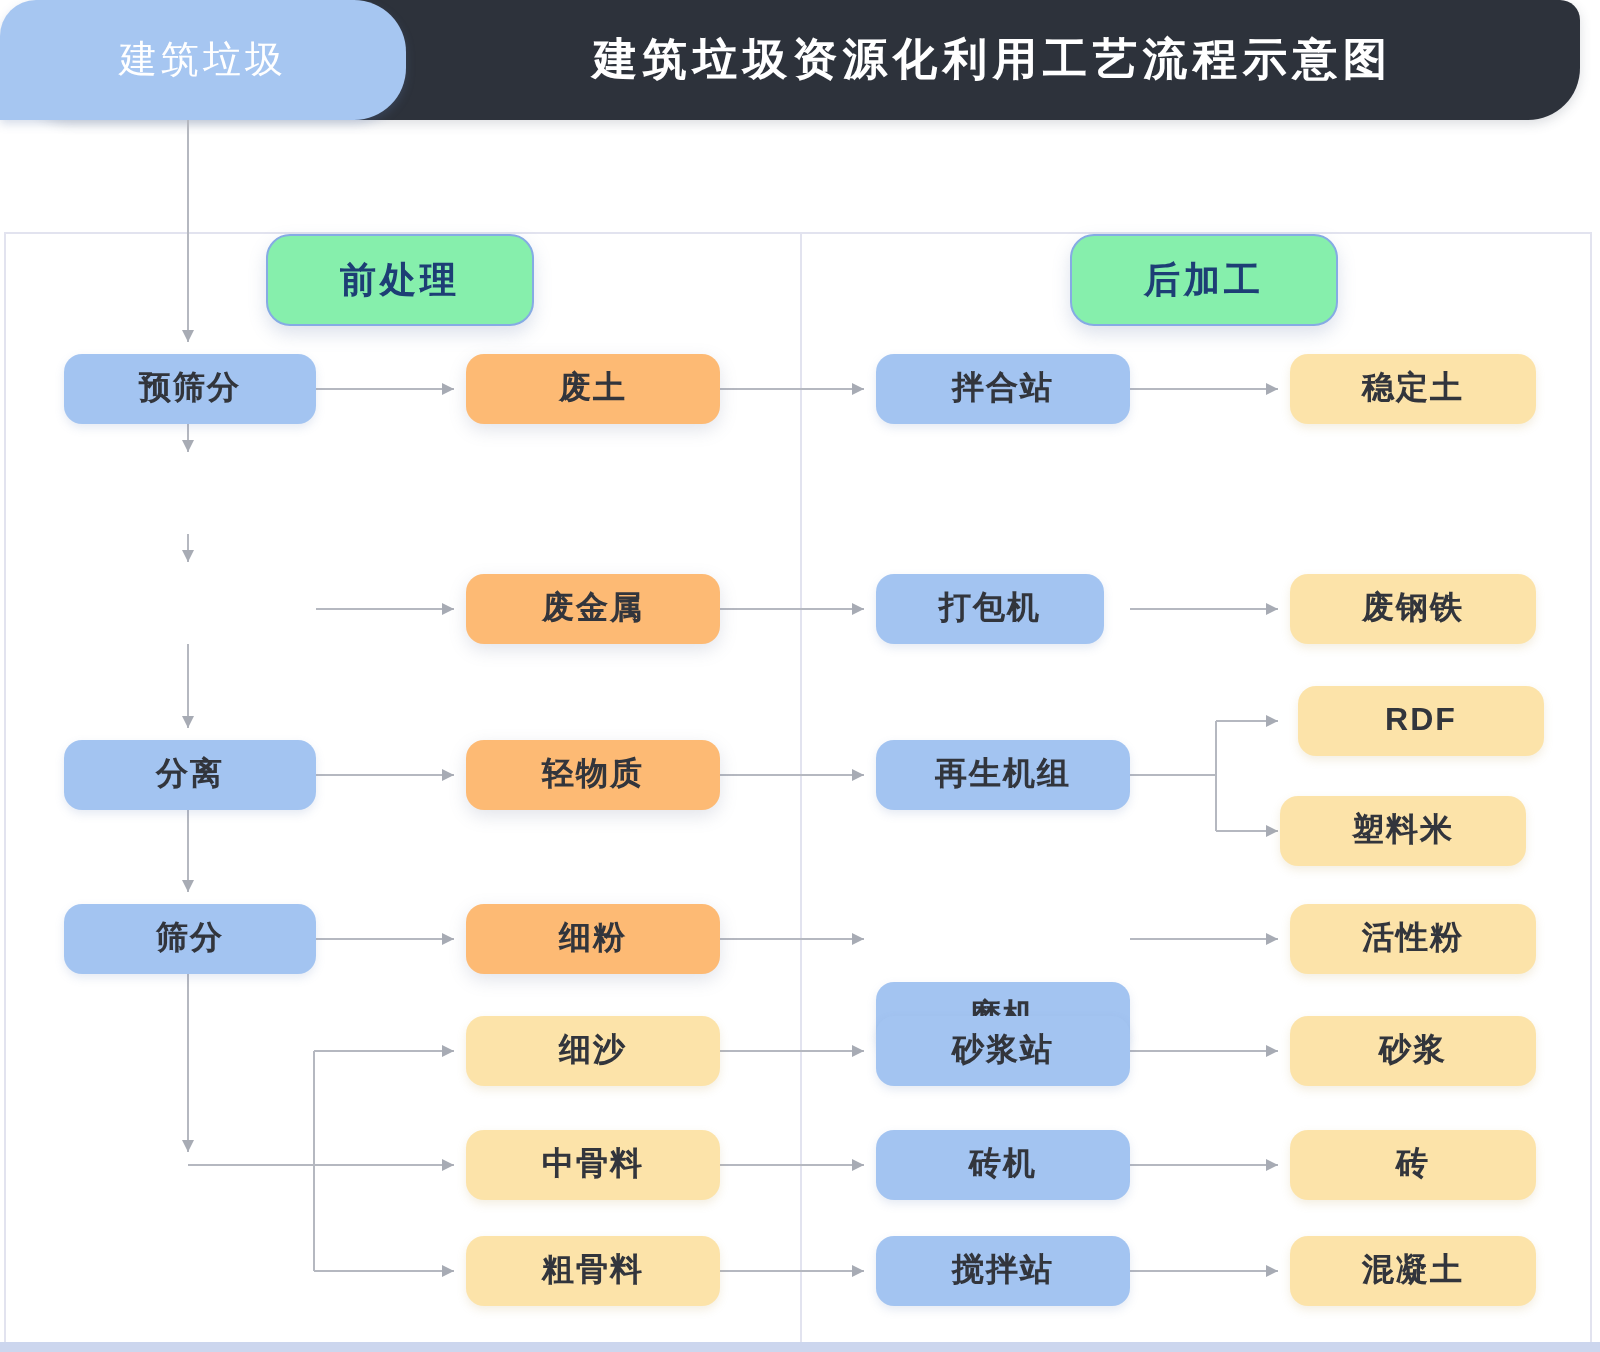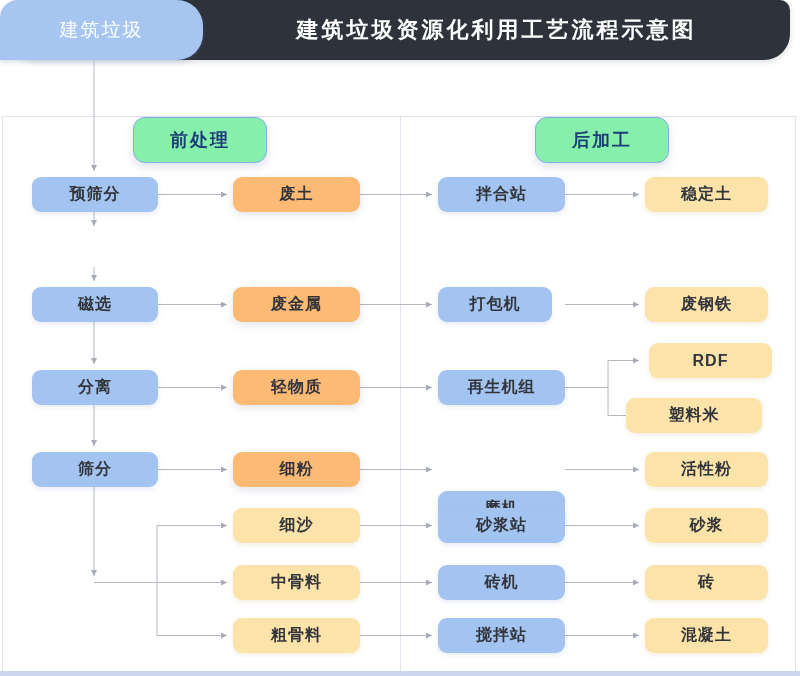--- a/index.html
+++ b/index.html
@@ -123,21 +123,20 @@
   </svg>
 
   <div class="section pre">
     <span>前处理</span>
   </div>
   <div class="section post">
     <span>后加工</span>
   </div>
 
   <div class="node blue" style="left:32px;top:177px;width:126px;">预筛分</div>
-  <div class="node blue" style="left:32px;top:287px;width:126px;">磁选</div>
   <div class="node blue" style="left:32px;top:370px;width:126px;">分离</div>
   <div class="node blue" style="left:32px;top:452px;width:126px;">筛分</div>
 
   <div class="node white" style="left:233px;top:177px;width:127px;">废土</div>
   <div class="node white" style="left:233px;top:287px;width:127px;">废金属</div>
   <div class="node white" style="left:233px;top:370px;width:127px;">轻物质</div>
   <div class="node white" style="left:233px;top:452px;width:127px;">细粉</div>
 
   <div class="node yellow" style="left:233px;top:508px;width:127px;">细沙</div>
   <div class="node yellow" style="left:233px;top:565px;width:127px;">中骨料</div>
@@ -147,19 +146,19 @@
   <div class="node blue" style="left:438px;top:287px;width:114px;">打包机</div>
   <div class="node blue" style="left:438px;top:370px;width:127px;">再生机组</div>
   <div class="node blue" style="left:438px;top:452px;width:127px;margin-top:39px;">磨机</div>
   <div class="node blue" style="left:438px;top:508px;width:127px;">砂浆站</div>
   <div class="node blue" style="left:438px;top:565px;width:127px;">砖机</div>
   <div class="node blue" style="left:438px;top:618px;width:127px;">搅拌站</div>
 
   <div class="node yellow" style="left:645px;top:177px;width:123px;">稳定土</div>
   <div class="node yellow" style="left:645px;top:287px;width:123px;">废钢铁</div>
   <div class="node yellow" style="left:649px;top:343px;width:123px;">RDF</div>
-  <div class="node yellow" style="left:626px;top:398px;width:136px;">塑料米</div>
+  <div class="node yellow" style="left:640px;top:398px;width:123px;">塑料米</div>
   <div class="node yellow" style="left:645px;top:452px;width:123px;">活性粉</div>
   <div class="node yellow" style="left:645px;top:508px;width:123px;">砂浆</div>
   <div class="node yellow" style="left:645px;top:565px;width:123px;">砖</div>
   <div class="node yellow" style="left:645px;top:618px;width:123px;">混凝土</div>
 
 </div>
 
 </body></html>

